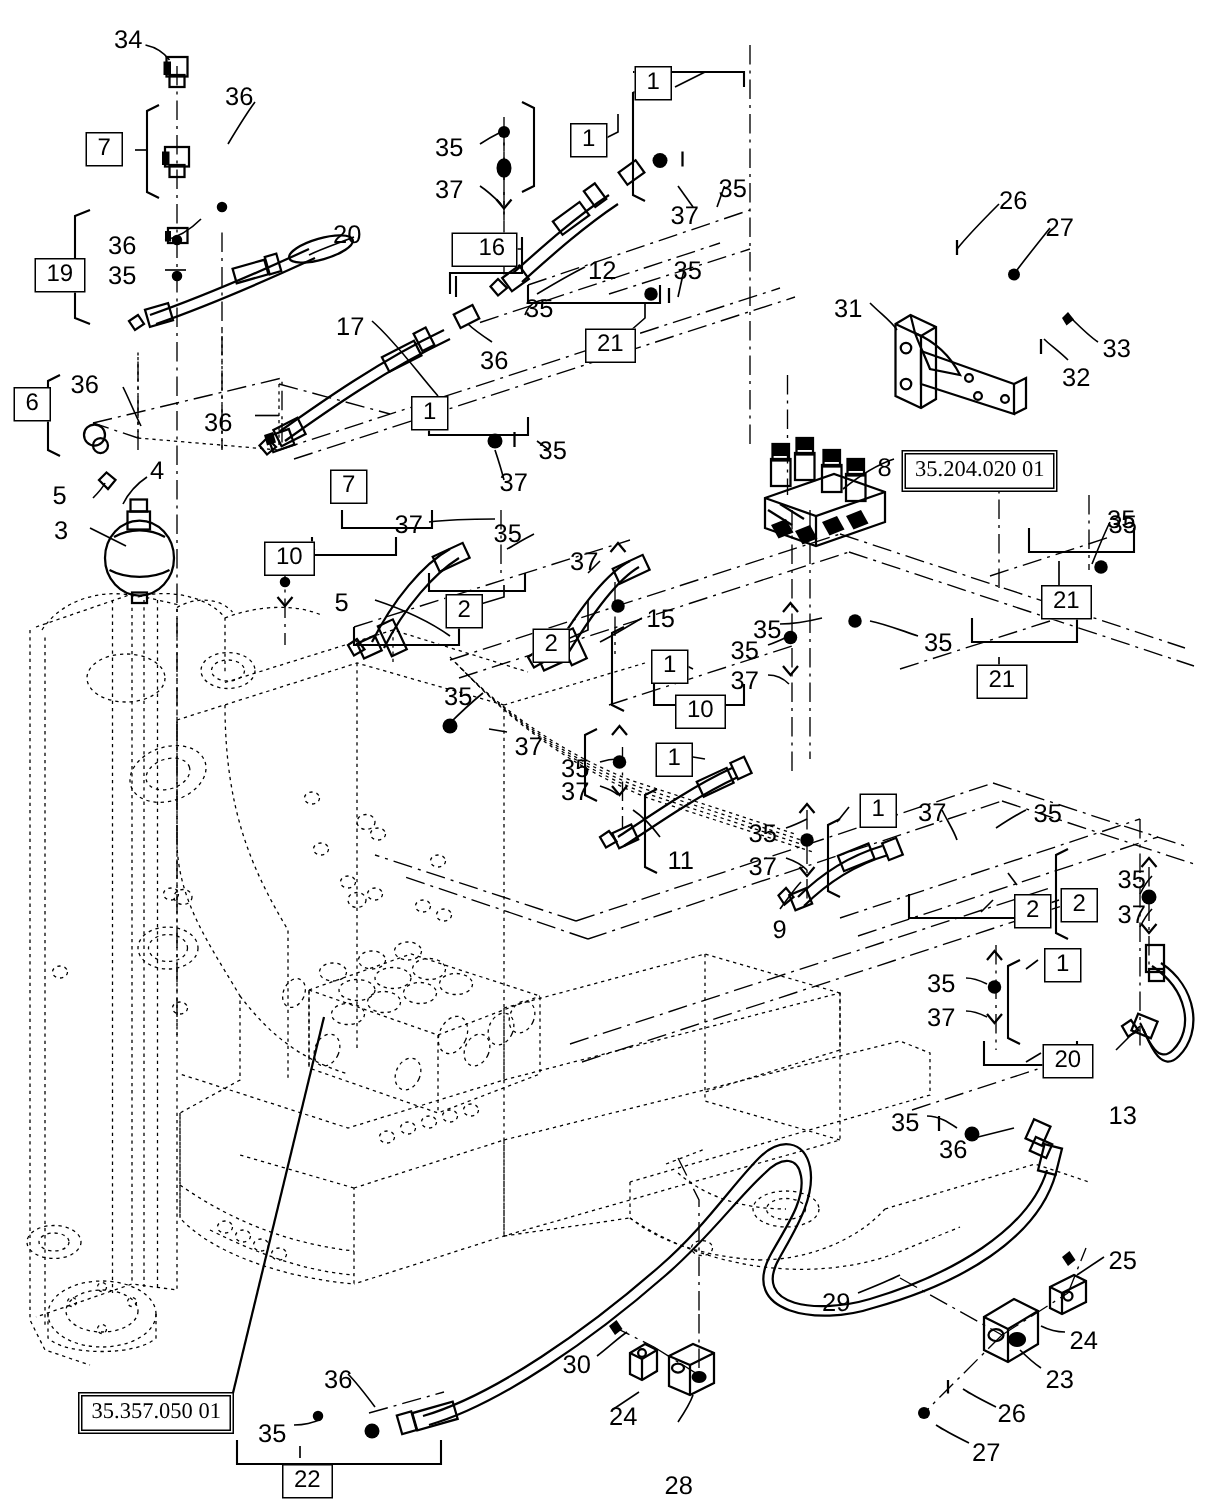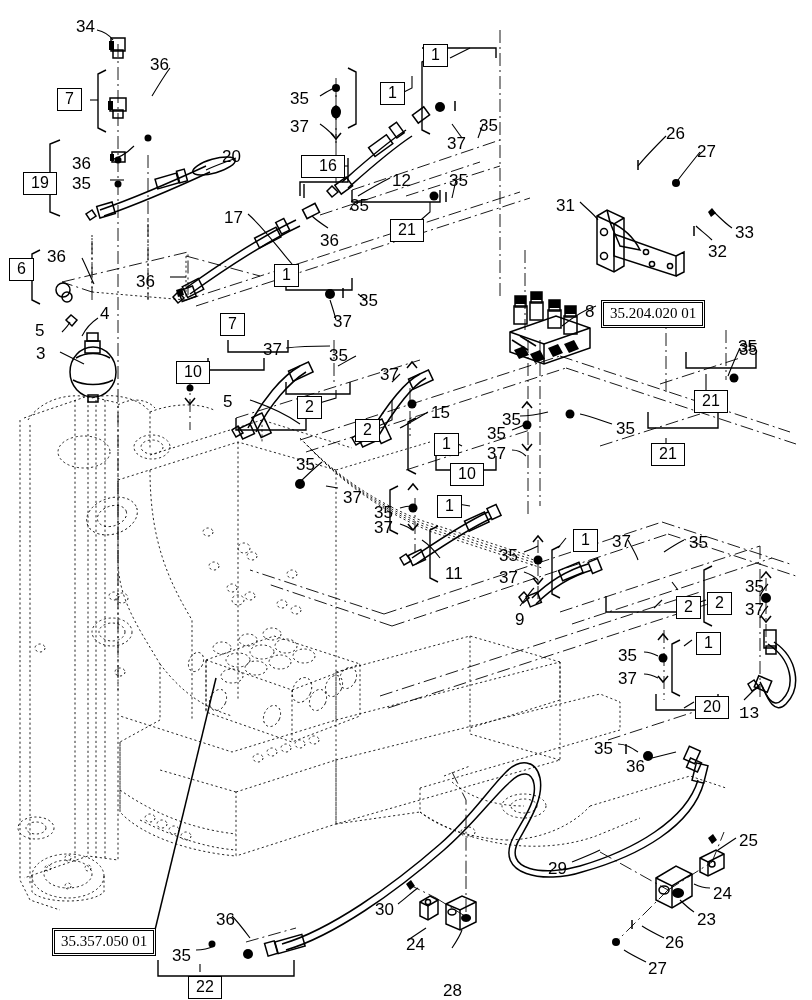--- a/index.html
+++ b/index.html
@@ -671,21 +671,21 @@
       <div class="cal" style="left: 445px; top: 565px;">11</div>
       <div class="cal" style="left: 499px; top: 547px;">35</div>
       <div class="cal" style="left: 499px; top: 569px;">37</div>
       <div class="cal" style="left: 612px; top: 533px;">37</div>
       <div class="cal" style="left: 689px; top: 534px;">35</div>
       <div class="cal" style="left: 515px; top: 611px;">9</div>
       <div class="cal" style="left: 745px; top: 578px;">35</div>
       <div class="cal" style="left: 745px; top: 601px;">37</div>
       <div class="cal" style="left: 618px; top: 647px;">35</div>
       <div class="cal" style="left: 618px; top: 670px;">37</div>
-      <div class="cal" style="left: 739px; top: 705px; font-family: Liberation Mono, monospace;">13</div>
+      <div class="cal" style="left: 739px; top: 735px;">13</div>
       <div class="cal" style="left: 594px; top: 740px;">35</div>
       <div class="cal" style="left: 626px; top: 758px;">36</div>
       <div class="cal" style="left: 548px; top: 860px; text-align: right;">29</div>
       <div class="cal" style="left: 739px; top: 832px;">25</div>
       <div class="cal" style="left: 713px; top: 885px;">24</div>
       <div class="cal" style="left: 697px; top: 911px;">23</div>
       <div class="cal" style="left: 665px; top: 934px;">26</div>
       <div class="cal" style="left: 648px; top: 960px;">27</div>
       <div class="cal" style="left: 375px; top: 901px;">30</div>
       <div class="cal" style="left: 406px; top: 936px;">24</div>

